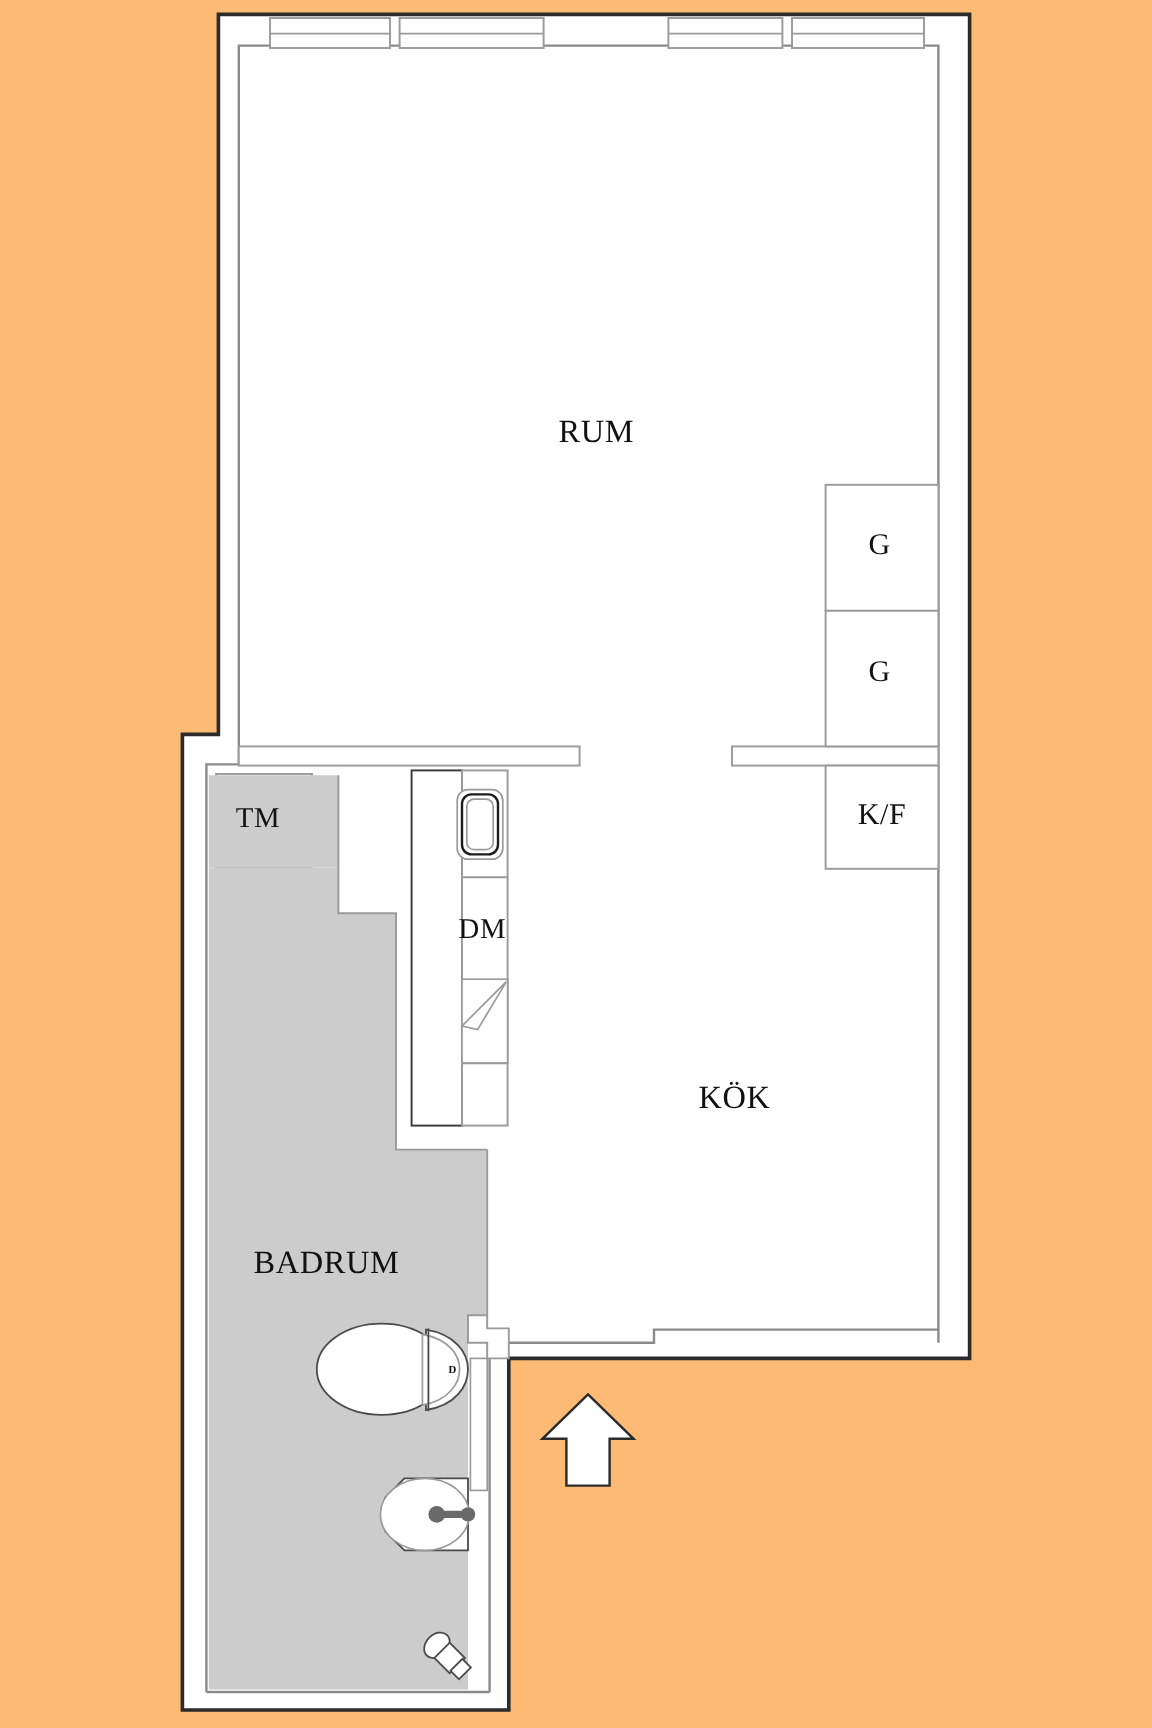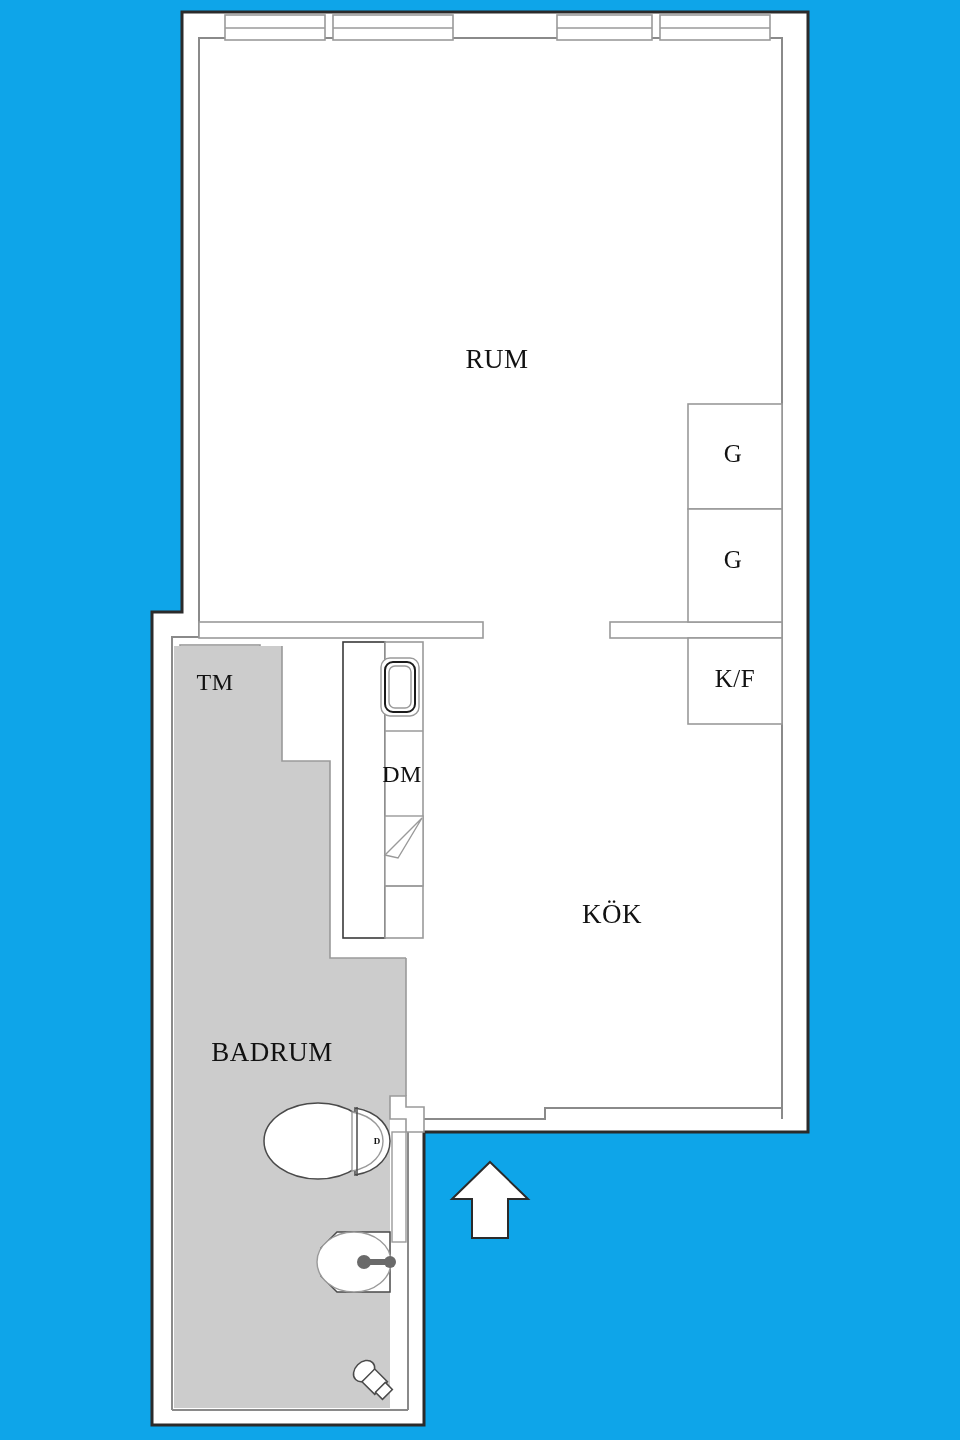--- a/index.html
+++ b/index.html
@@ -11,21 +11,21 @@
   body {
     width: 960px;
     height: 1440px;
     font-family: "Liberation Serif", "DejaVu Serif", serif;
     overflow: hidden;
   }
   #plan-root {
     position: relative;
     width: 960px;
     height: 1440px;
-    background: #0ea5e9;
+    background: #fdba74;
   }
   svg#floorplan {
     display: block;
     width: 960px;
     height: 1440px;
   }
   .room-label {
     font-family: "Liberation Serif", "DejaVu Serif", serif;
     fill: #111111;
     text-anchor: middle;

